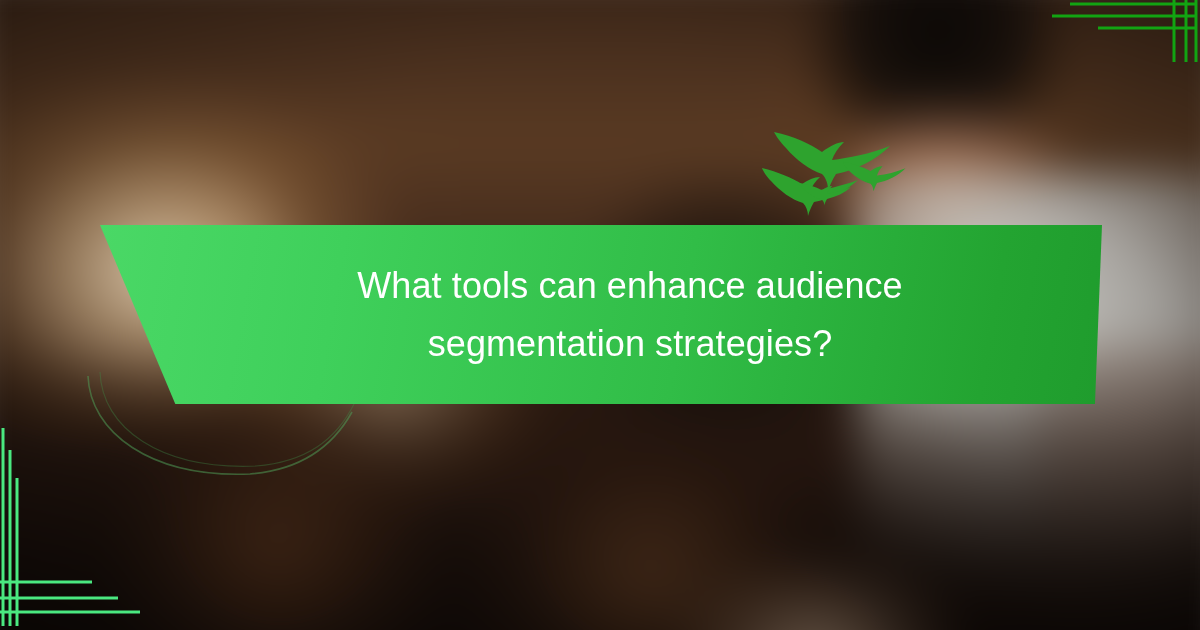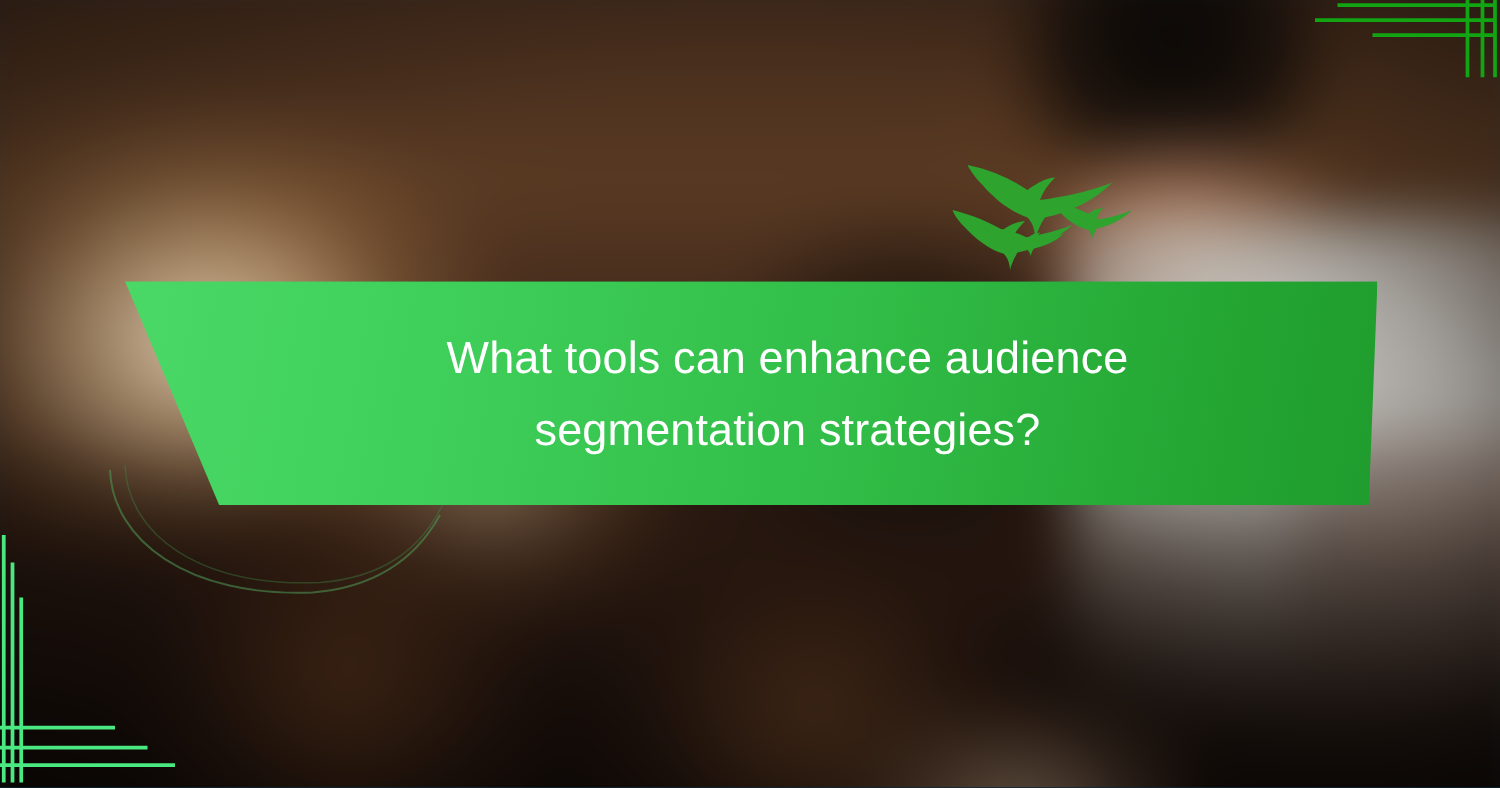--- a/index.html
+++ b/index.html
@@ -11,21 +11,21 @@
     overflow: hidden;
     background: #120d0a;
     font-family: "Liberation Sans", sans-serif;
   }
 
   #stage {
     position: relative;
     width: 1200px;
     height: 630px;
     overflow: hidden;
-    background: #0c4a6e;
+    background: #ffffff;
   }
 
   
   .bg-photo {
     position: absolute;
     inset: -40px;
     filter: blur(22px) saturate(1.05);
   }
 
   .bg-base {

